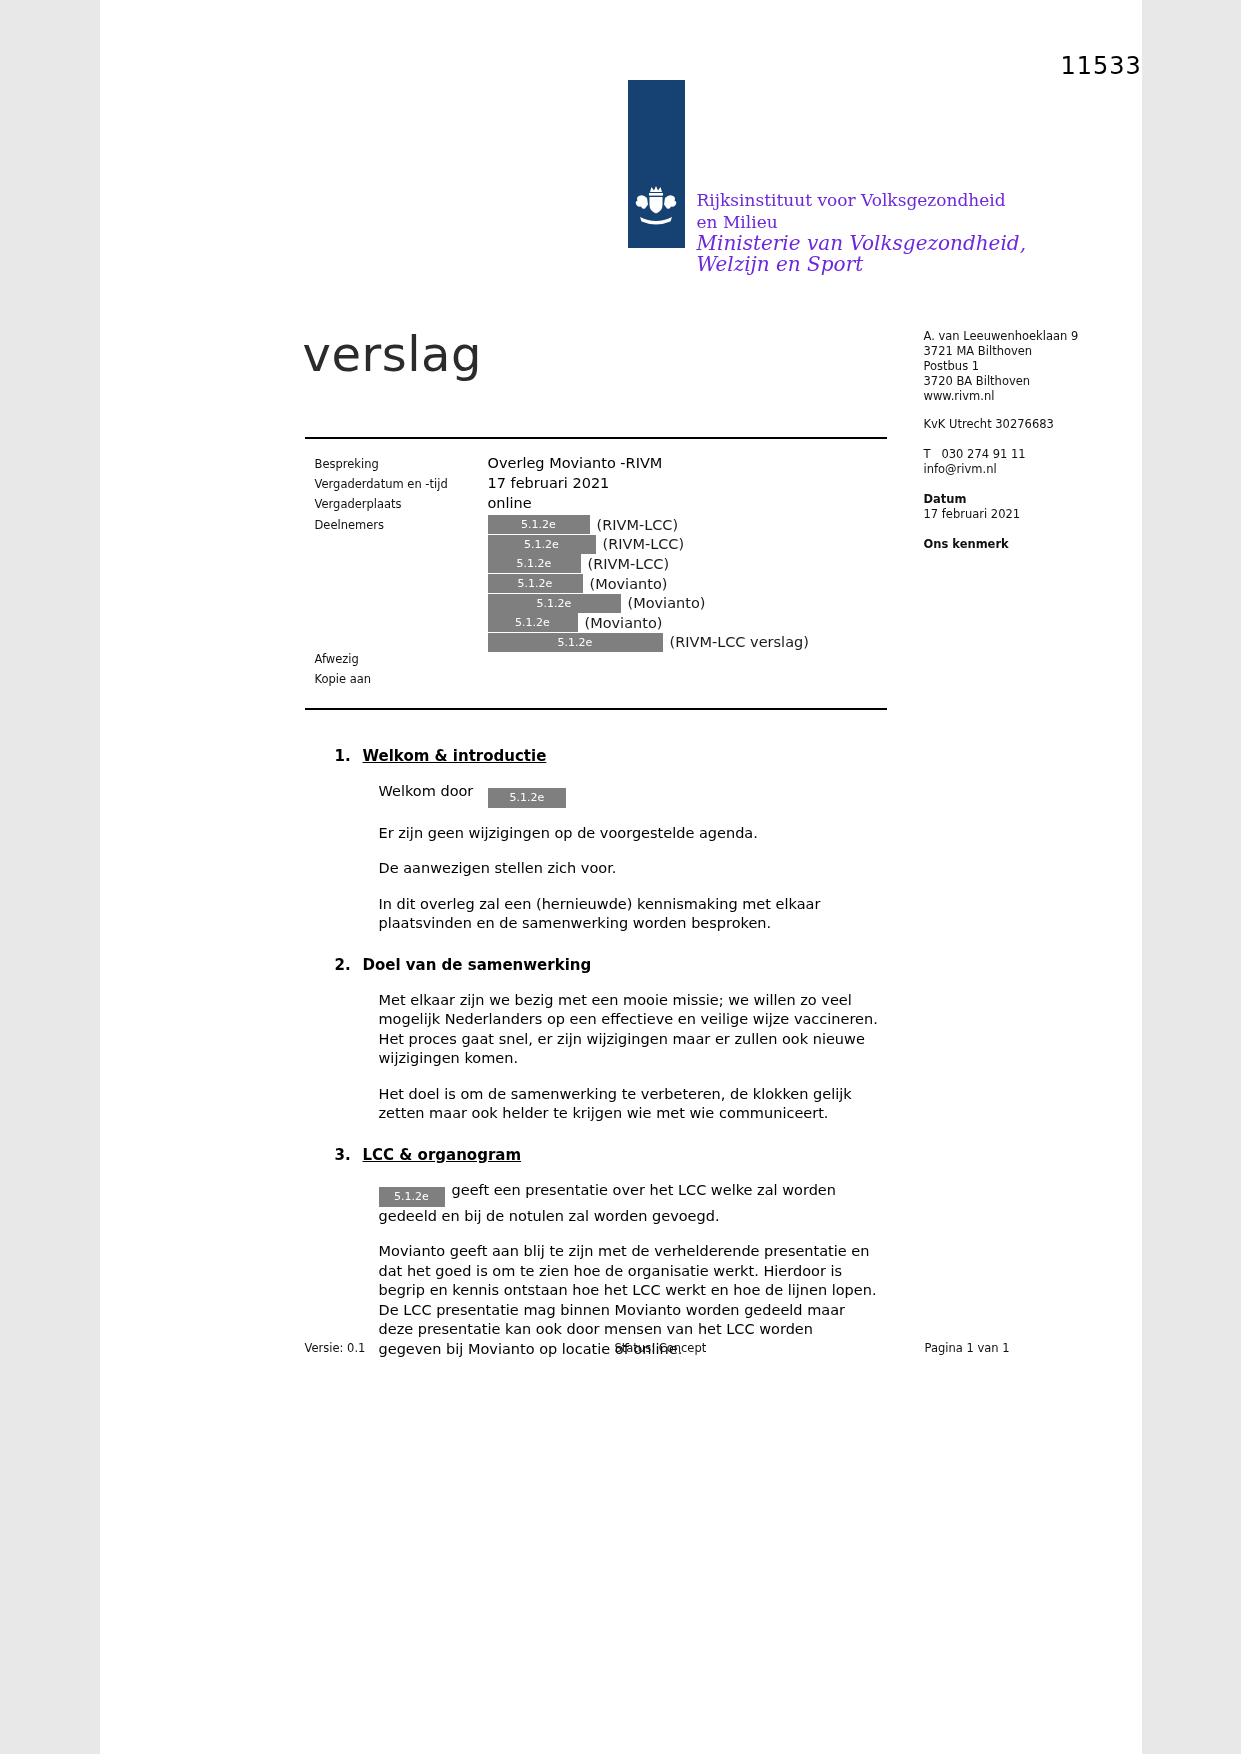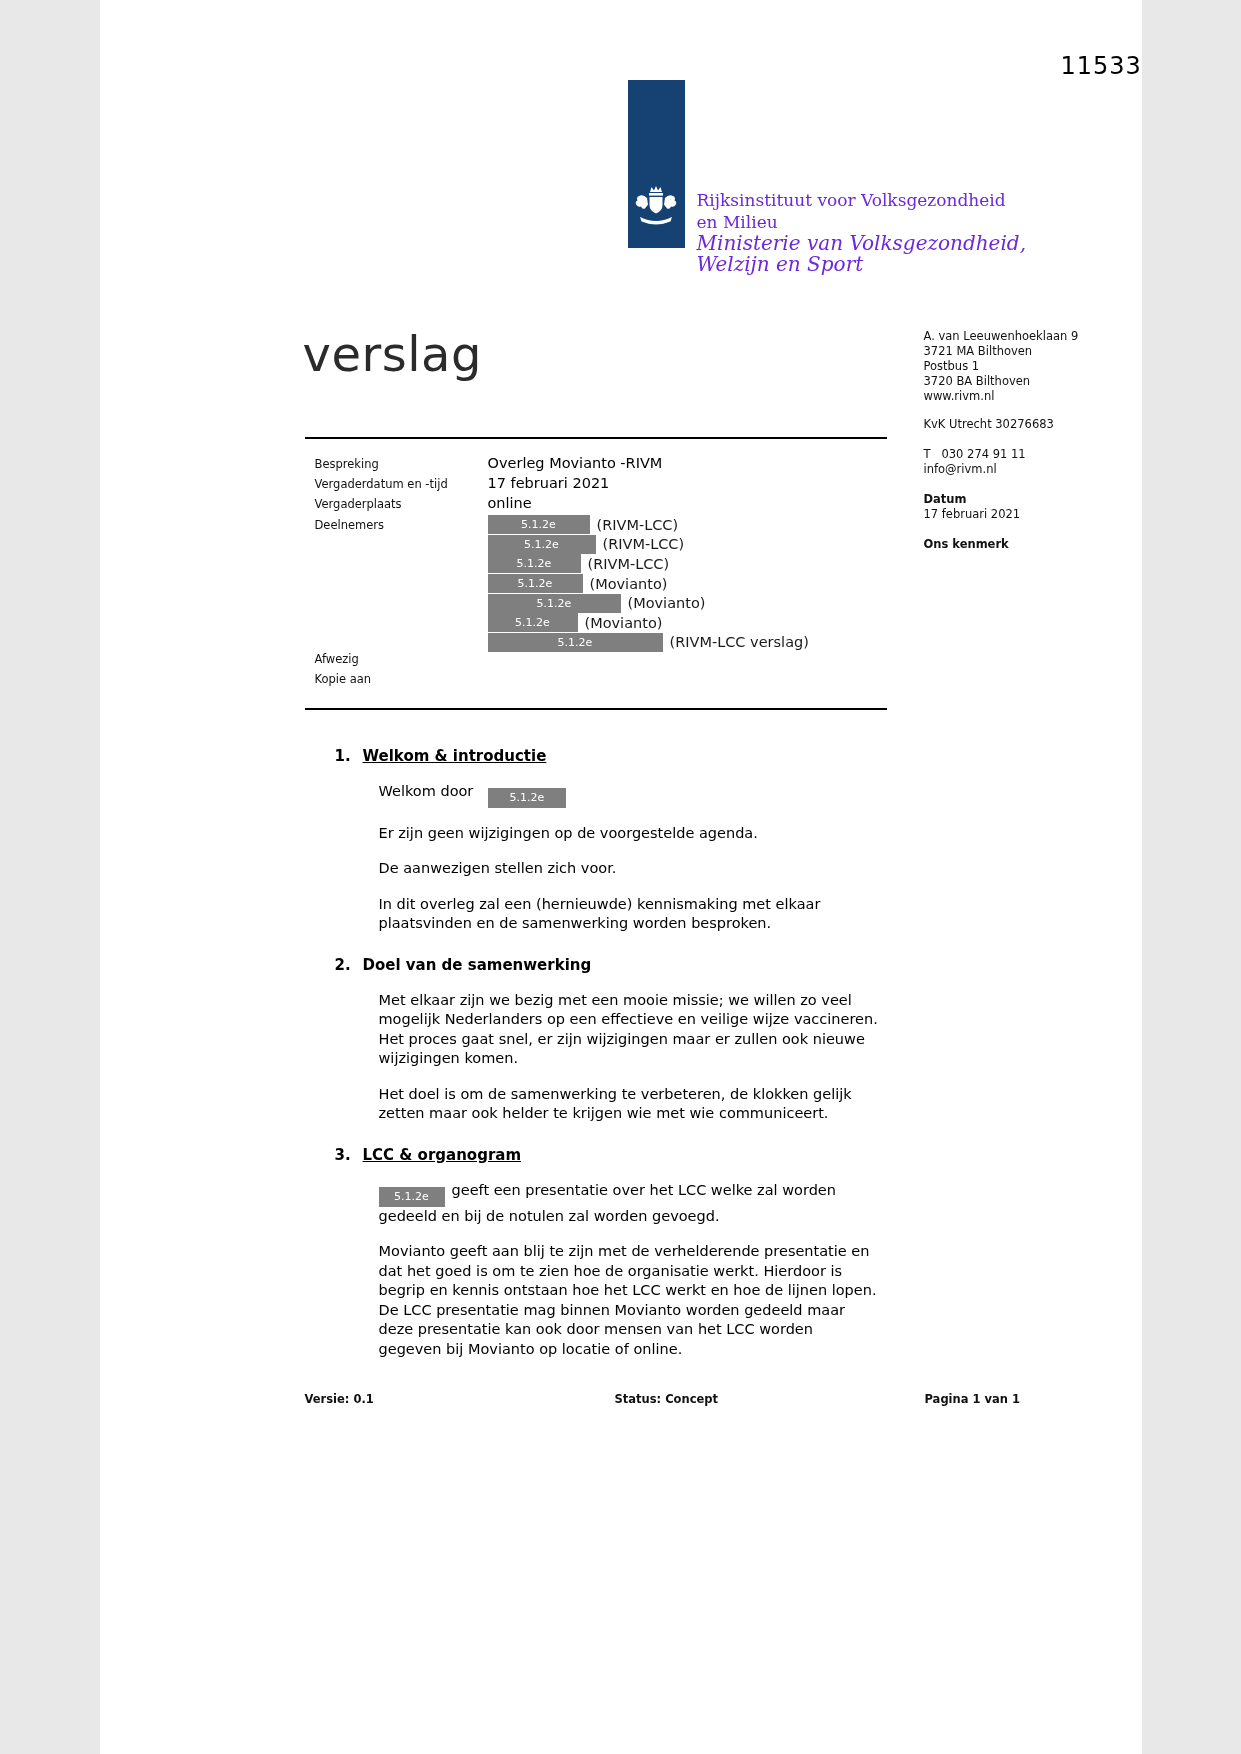--- a/index.html
+++ b/index.html
@@ -50,21 +50,21 @@
   .section { margin-bottom:21px; }
   .sec-heading { display:flex; font-weight:bold; font-size:15px; line-height:20px; margin-bottom:1px; }
   .sec-num { width:28px; flex:none; }
   .sec-title.underlined { text-decoration:underline; }
   .sec-body { margin-left:28px; }
   .sec-body p, .sec-body .sec-line { margin:16px; }
   .inline-redaction { height:20px; vertical-align:-5px; }
   .after-text { margin-left:10px; }
   .before-text { margin-right:7px; }
 
-  .footer-item { position:absolute; top:1392px; font-size:11.5px; color:#111;font-weight:bold; }
+  .footer-item { position:absolute; top:1341px; font-size:11.5px; color:#111; }
   .f-versie { left:205px; } .f-status { left:515px; } .f-pagina { left:825px; }
 </style>
 </head>
 <body>
 
 <div class="page">
 
   <div class="doc-number">1153321</div>
 
   <div class="logo-block">

